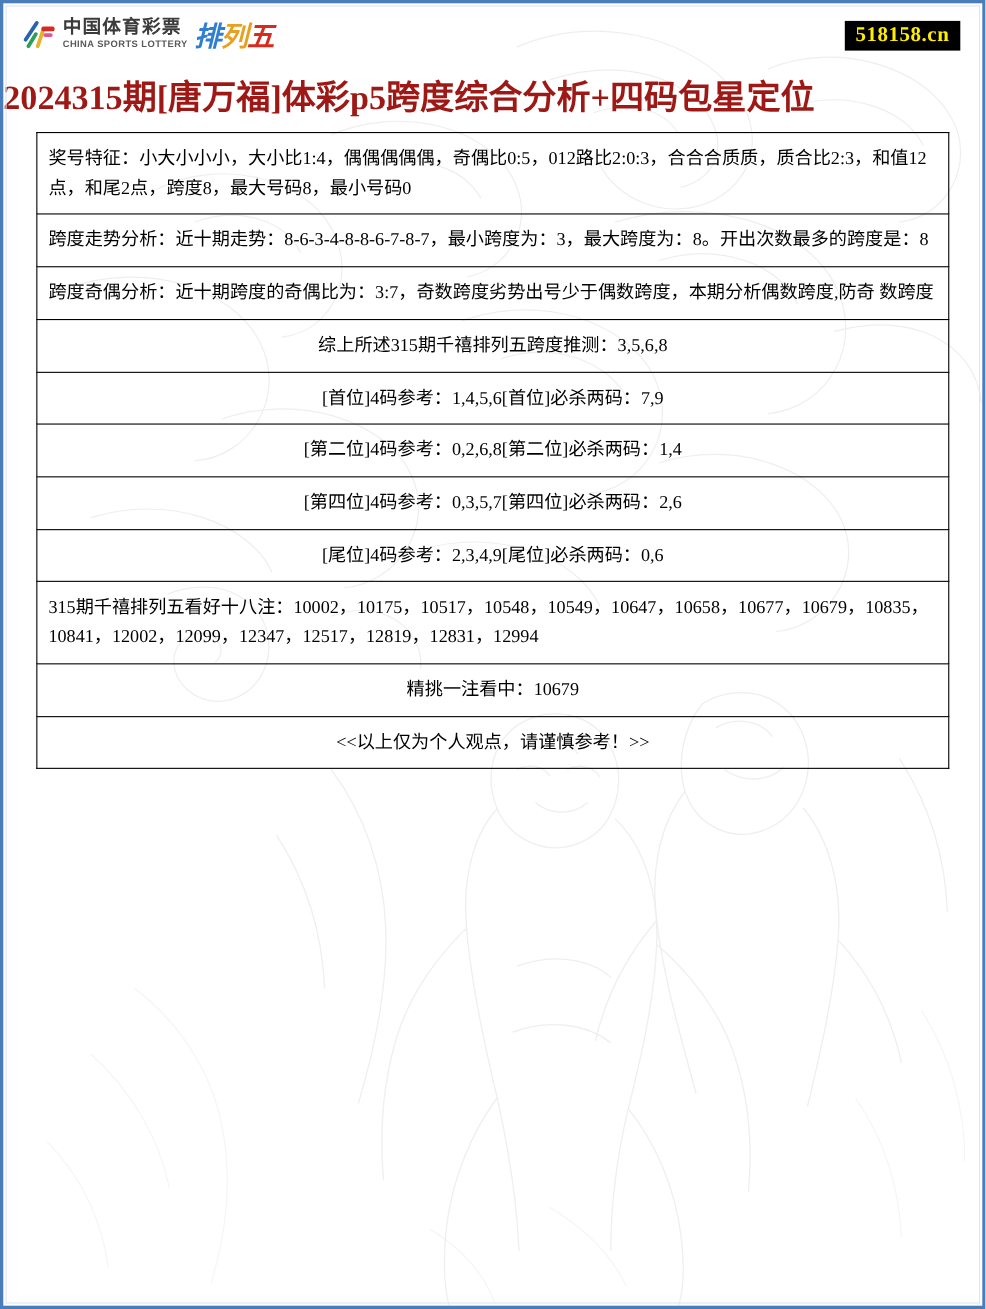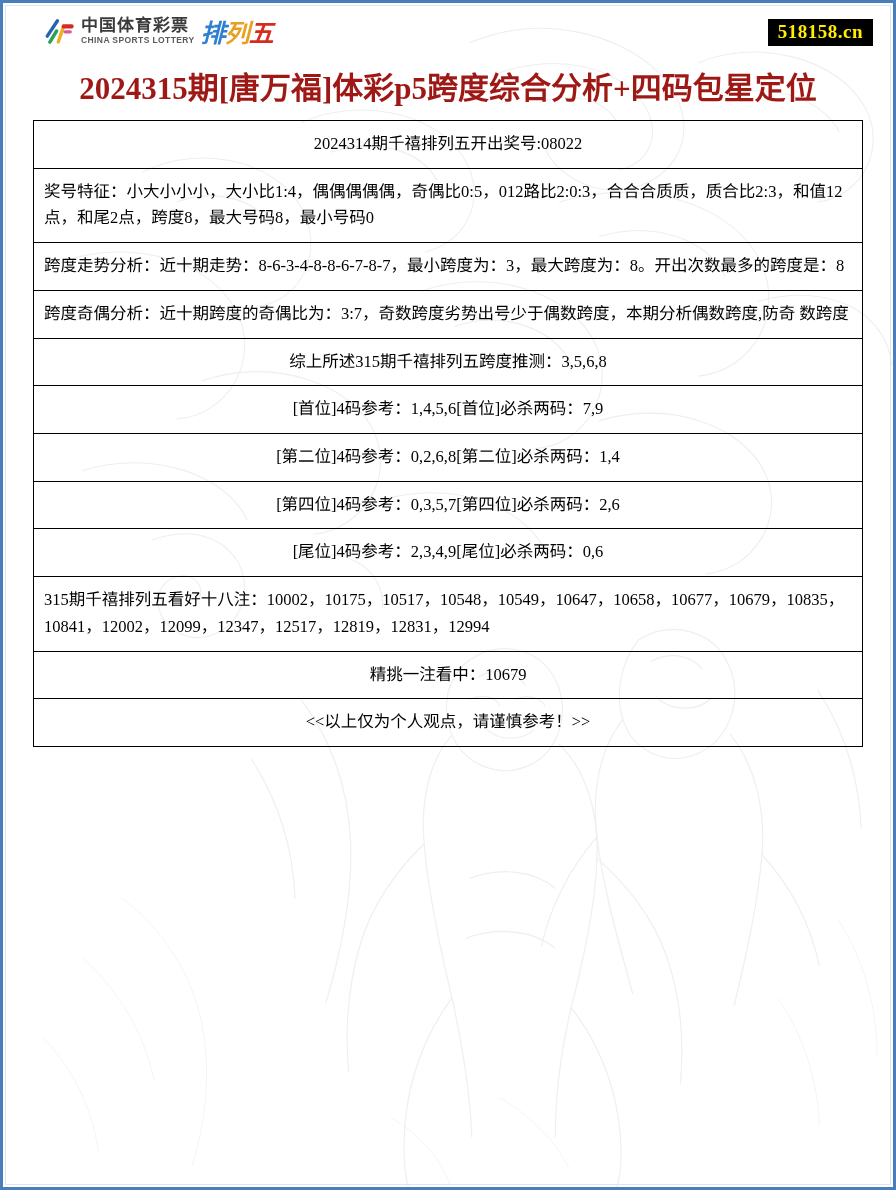--- a/index.html
+++ b/index.html
@@ -42,21 +42,21 @@
     opacity: 0.30;
     pointer-events: none;
   }
   .watermark svg { width: 100%; height: 100%; display: block; }
 
   
   .header {
     position: relative;
     z-index: 2;
     height: 58px;
-    padding: 8px 14px 0 36px;
+    padding: 8px 14px 0 12px;
     box-sizing: border-box;
   }
   .logo-wrap {
     display: inline-flex;
     align-items: center;
     gap: 4px;
     background: rgba(255,255,255,0.82);
     padding: 2px 4px;
   }
   .logo-mark { width: 34px; height: 34px; flex: none; }
@@ -107,21 +107,20 @@
     padding: 2px 10px 3px;
     line-height: 1.15;
     z-index: 4;
   }
 
   
   .main-title {
     position: relative;
     z-index: 2;
     margin: 2px 0 12px;
-    text-align: center;
     color: #9e1915;
     font-family: "Liberation Serif", "DejaVu Serif", serif;
     font-weight: bold;
     font-size: 31px;
     letter-spacing: 0px;
     white-space: nowrap;
   }
 
   
   .tbl-wrap {
@@ -240,23 +239,20 @@
     </div>
     <div class="site-badge">518158.cn</div>
   </div>
 
   <div class="main-title">2024315期[唐万福]体彩p5跨度综合分析+四码包星定位</div>
 
   <div class="tbl-wrap">
     <table class="analysis">
       <tbody>
         <tr>
-          <td class="ctr pad-big">2024314期千禧排列五开出奖号:08022</td>
-        </tr>
-        <tr>
           <td class="lft">奖号特征：小大小小小，大小比1:4，偶偶偶偶偶，奇偶比0:5，012路比2:0:3，合合合质质，质合比2:3，和值12点，和尾2点，跨度8，最大号码8，最小号码0</td>
         </tr>
         <tr>
           <td class="lft">跨度走势分析：近十期走势：8-6-3-4-8-8-6-7-8-7，最小跨度为：3，最大跨度为：8。开出次数最多的跨度是：8</td>
         </tr>
         <tr>
           <td class="lft">跨度奇偶分析：近十期跨度的奇偶比为：3:7，奇数跨度劣势出号少于偶数跨度，本期分析偶数跨度,防奇 数跨度</td>
         </tr>
         <tr>
           <td class="ctr pad-xl">综上所述315期千禧排列五跨度推测：3,5,6,8</td>

